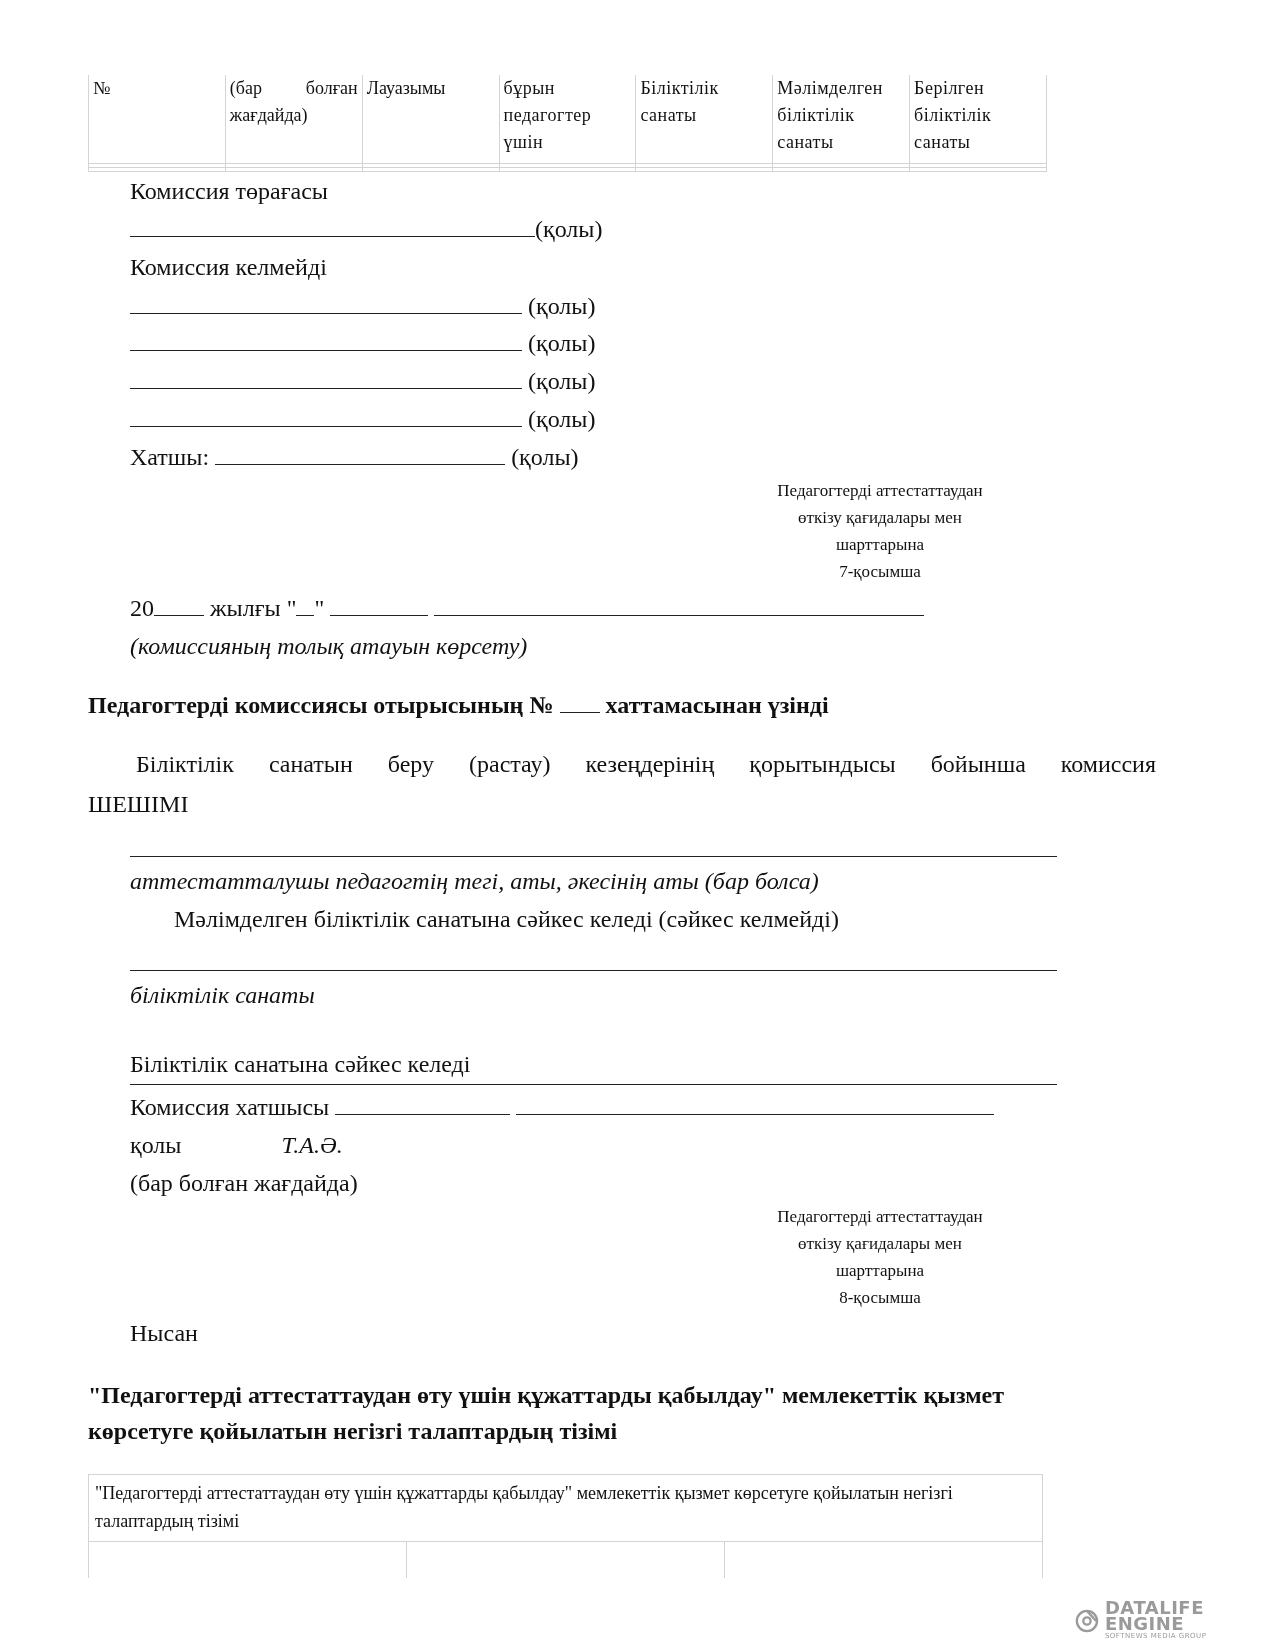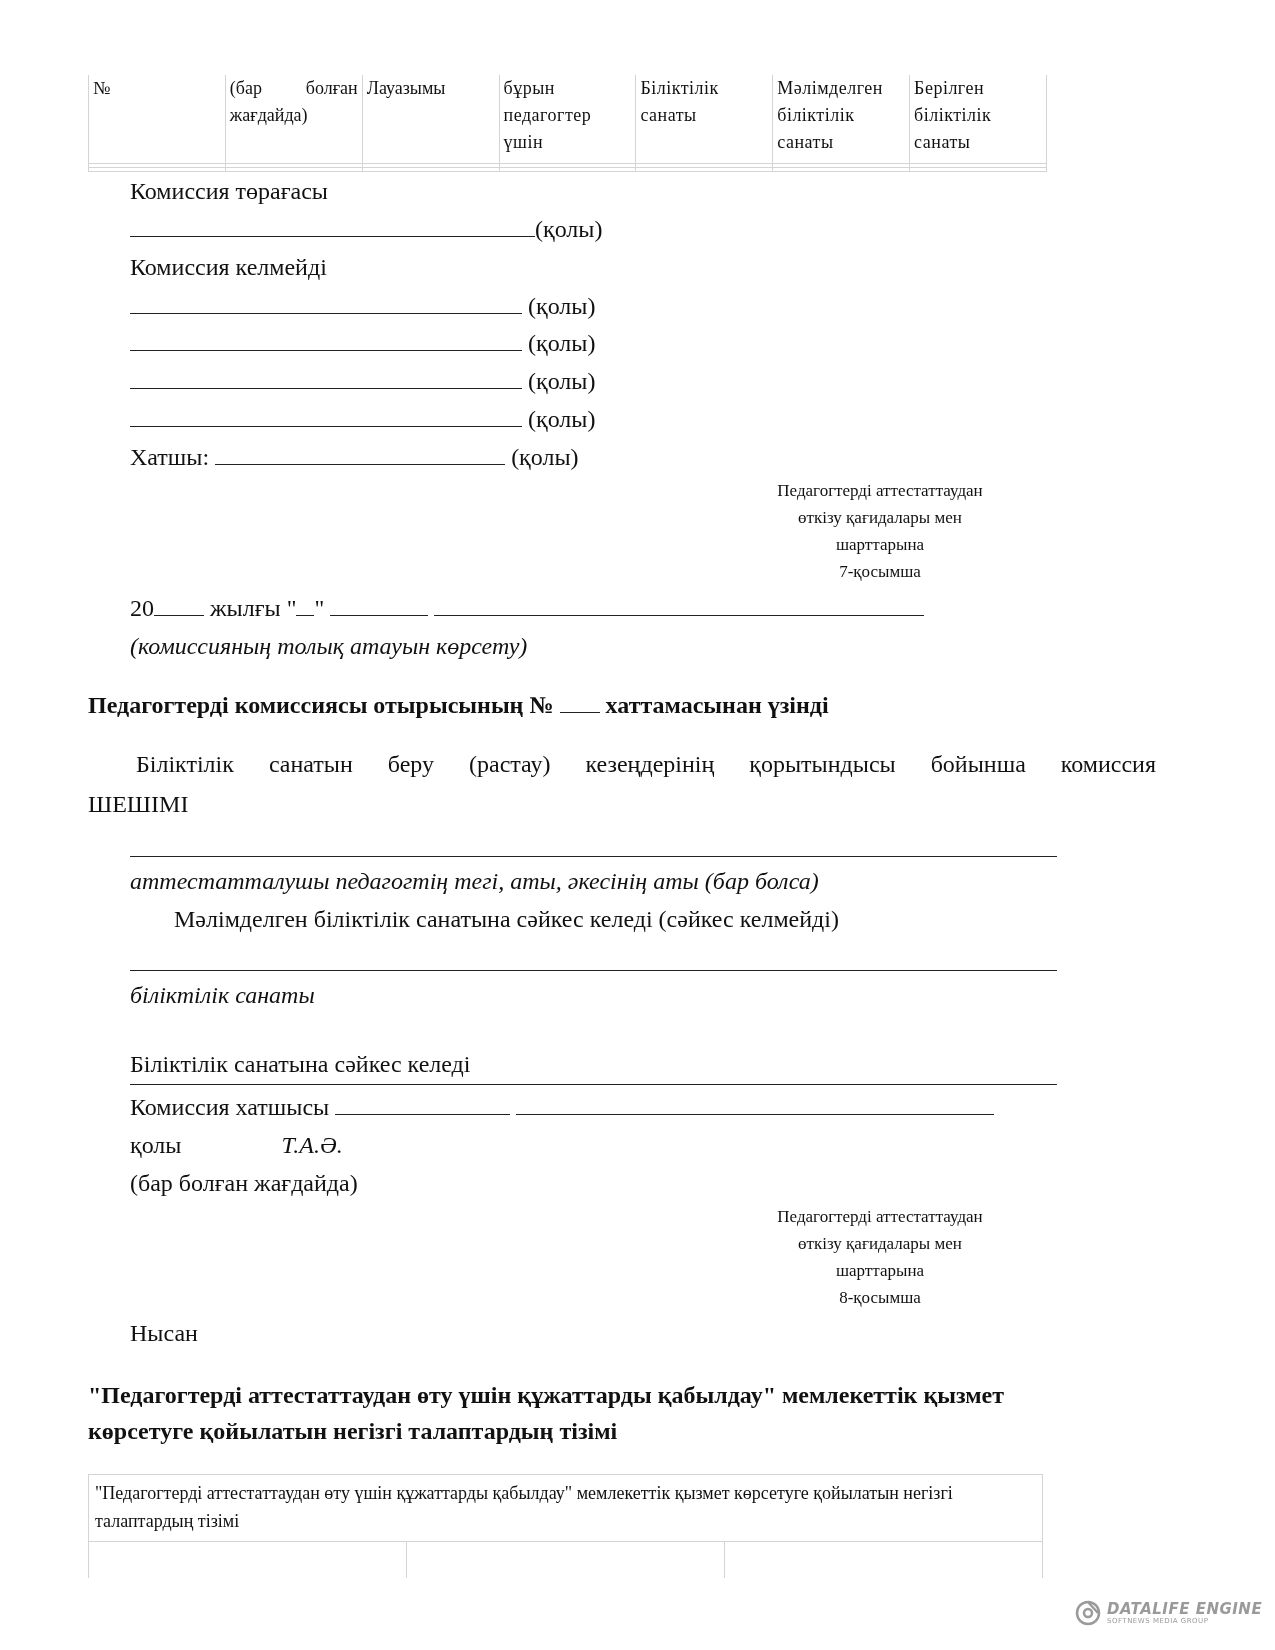--- a/index.html
+++ b/index.html
@@ -33,21 +33,21 @@
   .full-line { position: absolute; height: 1px; background: #222; }
   .bottom-table {
     position: absolute; left: 88px; top: 1474px; width: 955px;
     border-collapse: collapse; table-layout: fixed;
   }
   .bottom-table td { border: 1px solid #d4d4d4; vertical-align: top; padding: 4px 6px; font-size: 18px; line-height: 28px; }
   .watermark {
     position: absolute; left: 1075px; top: 1600px; color: #9a9a9a;
     font-family: "DejaVu Sans", sans-serif; display: flex; align-items: center; gap: 6px;
   }
-  .wm-title { font-size: 15px; font-weight: bold; letter-spacing: 0.5px; line-height: 16px; font-style: italic; }
+  .wm-title { font-size: 18px; font-weight: bold; letter-spacing: 0.5px; line-height: 16px; }
   .wm-sub { font-size: 7px; letter-spacing: 0.5px; line-height: 9px; }
 </style>
 </head>
 <body>
 
 <table class="top-table">
   <tbody>
       <tr>
     <th>№</th>
     <th style="text-align:justify">(бар болған жағдайда)</th>

